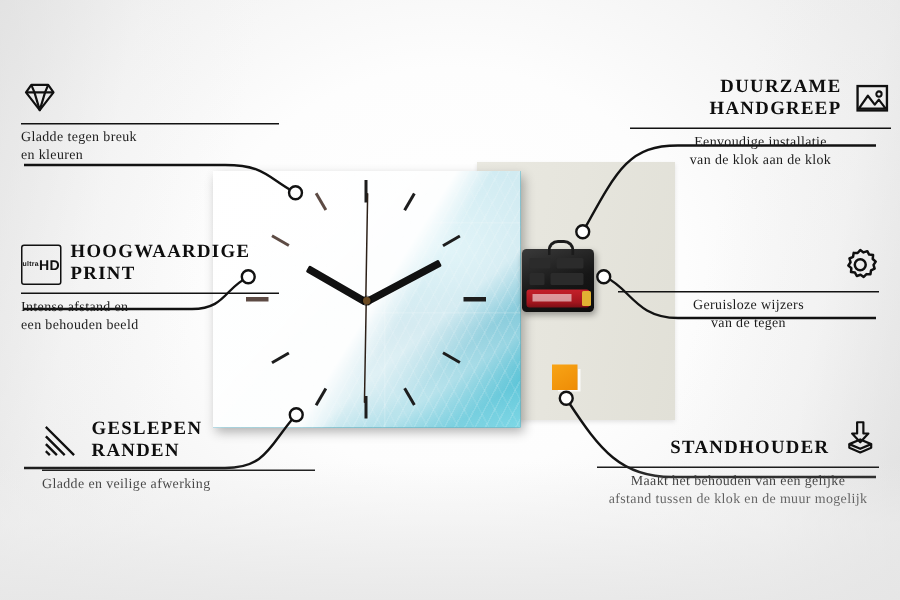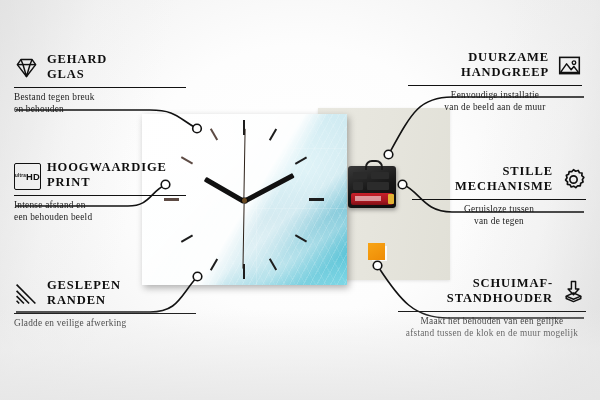--- a/index.html
+++ b/index.html
@@ -119,22 +119,22 @@
   .feat .desc{
     font-family:"Liberation Serif", serif;
     font-size:9.3px;line-height:11.4px;color:#1b1b1b;letter-spacing:.25px;
   }
   .feat.right .desc{text-align:center;}
   .ico{width:25px;height:25px;flex:0 0 25px;display:block;}
   .ico svg{display:block;width:25px;height:25px;}
 
   .f-gehard{left:14px;top:52px;width:172px;}
   .f-print {left:14px;top:160px;width:172px;}
-  .f-randen{left:14px;top:278px;width:182px;}
-  .f-handgreep{left:408px;top:50px;width:174px;}
+  .f-randen{left:28px;top:278px;width:182px;}
+  .f-handgreep{left:420px;top:50px;width:174px;}
   .f-mechanisme{left:412px;top:164px;width:174px;}
   .f-standhouder{left:398px;top:276px;width:188px;}
 
   .hd-box{
     width:25px;height:25px;border:1.8px solid #101010;border-radius:2px;
     display:flex;flex-direction:row;align-items:center;justify-content:center;line-height:1;
   }
   .hd-box .u{font-family:"Liberation Sans",sans-serif;font-size:4.6px;font-weight:bold;letter-spacing:.2px;color:#101010;}
   .hd-box .h{font-family:"Liberation Sans",sans-serif;font-size:9.4px;font-weight:bold;letter-spacing:.2px;color:#101010;margin-top:.5px;}
 </style>
@@ -222,29 +222,25 @@
     <div class="head">
       <span class="ico">
         <svg viewBox="0 0 24 24">
             <g fill="none" stroke="#101010" stroke-width="1.4" stroke-linejoin="round">
           <path d="M3.2 9.2 L12 20.6 L20.8 9.2 L17.4 4.4 L6.6 4.4 Z"></path>
           <path d="M3.2 9.2 H20.8"></path>
               <path d="M6.6 4.4 L8.6 9.2 L12 20.6 L15.4 9.2 L17.4 4.4"></path>
         </g>
           </svg>
       </span>
-      <span class="title">
-        <span>GEHARD</span><br>
-        <span>GLAS</span>
-      </span>
-    </div>
-    <div class="rule"></div>
-    <div class="desc">
-      <span>Bestand tegen breuk</span><br>
-      <span>en behouden</span>
+    </div>
+    <div class="rule"></div>
+    <div class="desc">
+      <span>Gladde tegen breuk</span><br>
+      <span>en kleuren</span>
     </div>
   </div>
 
   <div class="feat left f-print">
     <div class="head">
       <span class="ico">
         <span class="hd-box">
           <span class="u">ultra</span>
           <span class="h">HD</span>
         </span>
@@ -294,59 +290,55 @@
         </svg>
       </span>
       <span class="title">
         <span>DUURZAME</span><br>
         <span>HANDGREEP</span>
       </span>
     </div>
     <div class="rule"></div>
     <div class="desc">
       <span>Eenvoudige installatie</span><br>
-      <span>van de beeld aan de muur</span>
+      <span>van de klok aan de klok</span>
     </div>
   </div>
 
   <div class="feat right f-mechanisme">
     <div class="head">
       <span class="ico">
         <svg viewBox="0 0 24 24">
             <g fill="none" stroke="#101010" stroke-width="1.6" stroke-linejoin="round">
           <path d="M12 2.6 l2.1 1.5 2.4-.8 1.2 2.2 2.5.3 -.2 2.5 1.9 1.7 -1.4 2.1 .7 2.4 -2.3 1.1 -.4 2.5 -2.5-.1 -1.8 1.8 -2-1.4 -2.4 .8 -1.2-2.2 -2.5-.3 .2-2.5 -1.9-1.7 1.4-2.1 -.7-2.4 2.3-1.1 .4-2.5 2.5 .1Z"></path>
           <circle cx="12" cy="12" r="3.5"></circle>
         </g>
           </svg>
       </span>
-      <span class="title">
-        <span>STILLE</span><br>
-        <span>MECHANISME</span>
-      </span>
-    </div>
-    <div class="rule"></div>
-    <div class="desc">
-      <span>Geruisloze tussen</span><br>
+    </div>
+    <div class="rule"></div>
+    <div class="desc">
+      <span>Geruisloze wijzers</span><br>
       <span>van de tegen</span>
     </div>
   </div>
 
   <div class="feat right f-standhouder">
     <div class="head">
       <span class="ico">
         <svg viewBox="0 0 24 24">
             <g fill="none" stroke="#101010" stroke-width="1.4" stroke-linejoin="round">
           <path d="M10 2.4 h4 v7.2 h3.2 L12 15.2 L6.8 9.6 H10 Z"></path>
           <path d="M5 16.4 L12 13.4 L19 16.4 L12 19.4 Z"></path>
           <path d="M5 16.4 v2.3 L12 21.7 L19 18.7 v-2.3"></path>
         </g>
           </svg>
       </span>
       <span class="title">
-        <span>SCHUIMAF-</span><br>
+        <br>
         <span>STANDHOUDER</span>
       </span>
     </div>
     <div class="rule"></div>
     <div class="desc">
       <span>Maakt het behouden van een gelijke</span><br>
       <span>afstand tussen de klok en de muur mogelijk</span>
     </div>
   </div>
 

